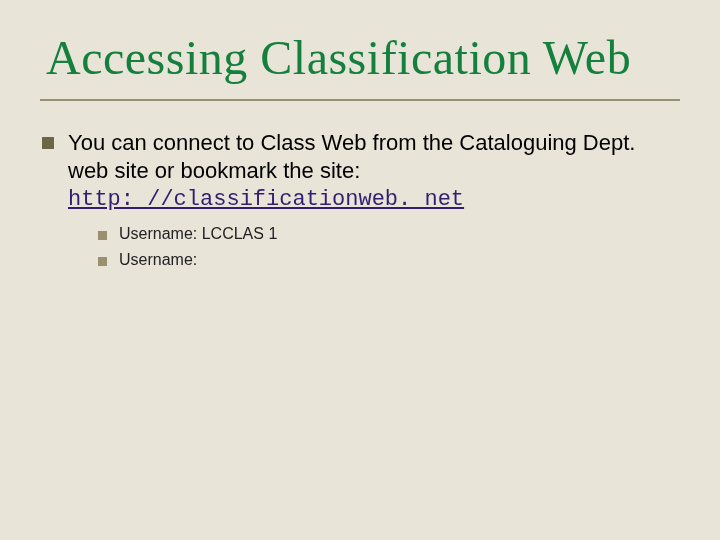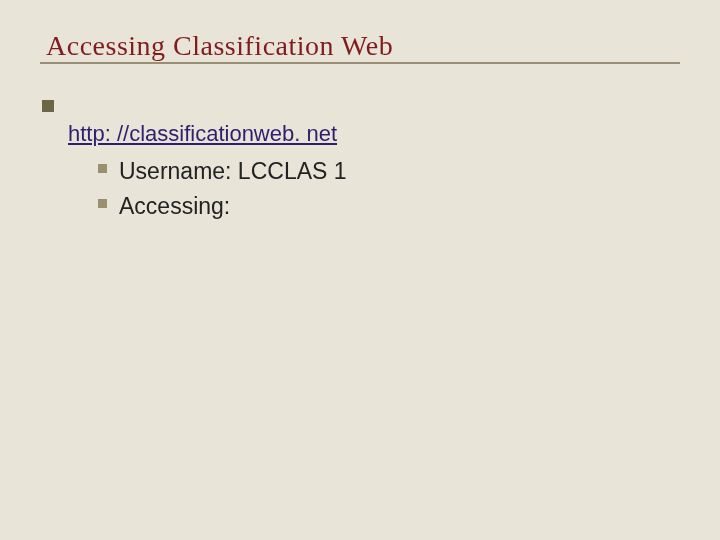--- a/index.html
+++ b/index.html
@@ -14,41 +14,41 @@
   }
   .slide {
     box-sizing: border-box;
     width: 720px;
     height: 540px;
     padding: 30px 40px 20px 40px;
     position: relative;
   }
   .title {
     font-family: "Times New Roman", Times, serif;
-    font-size: 28px;
-    color: #7f1d1d;
+    font-size: 48px;
+    color: #15803d;
     font-weight: 400;
-    margin: 0 0 0 6px;
+    margin: 0 0 14px 6px;
     letter-spacing: 0.5px;
   }
   .rule {
     height: 2px;
     background: #9a8f76;
     margin: 0 0 28px 0;
   }
   .body {
     font-size: 22px;
     line-height: 1.25;
     color: #000;
   }
   ul { list-style: none; margin: 0; padding: 0; }
   .lv1 { margin: 0 0 0 2px; }
   .lv1 > li { display: flex; margin-bottom: 4px; }
   .lv2 { margin: 10px 0 0 58px; }
-  .lv2 > li { display: flex; margin-bottom: 6px; font-size: 23px; color: #222; justify-content: space-between; }
+  .lv2 > li { display: flex; margin-bottom: 6px; font-size: 16px; color: #222; justify-content: space-between; }
   .lv2.gap { margin-top: 22px; }
   .bullet1 {
     display: inline-block;
     width: 12px;
     height: 12px;
     background: #6d6548;
     flex: 0 0 12px;
     margin: 8px 14px 0 0;
   }
   .bullet2 {
@@ -56,48 +56,49 @@
     width: 9px;
     height: 9px;
     background: #9a9070;
     flex: 0 0 9px;
     margin: 7px 12px 0 0;
   }
   .li-text { flex: 1; }
   a.link {
     color: #2f1f6f;
     text-decoration: underline;
+    font-family: Liberation Mono, monospace;
   }
 </style>
 </head>
 <body>
 
 <div class="slide">
   <h1 class="title">Accessing Classification Web</h1>
   <div class="rule"></div>
 
   <div class="body">
     <ul class="lv1">
 
       <li>
         <span class="bullet1"></span>
         <span class="li-text">
-          <br>
+          <span>You can connect to Class Web from the Cataloguing Dept. web site or bookmark the site: </span><br>
           <a class="link" href="#">http: //classificationweb. net</a>
         </span>
       </li>
 
 
     </ul>
 
     <ul class="lv2">
       <li>
         <span class="bullet2"></span>
         <span class="li-text">Username: LCCLAS 1</span>
       </li>
       <li>
         <span class="bullet2"></span>
-        <span class="li-text">Accessing:</span>
+        <span class="li-text">Username:</span>
       </li>
     </ul>
 
   </div>
 </div>
 
 </body></html>

